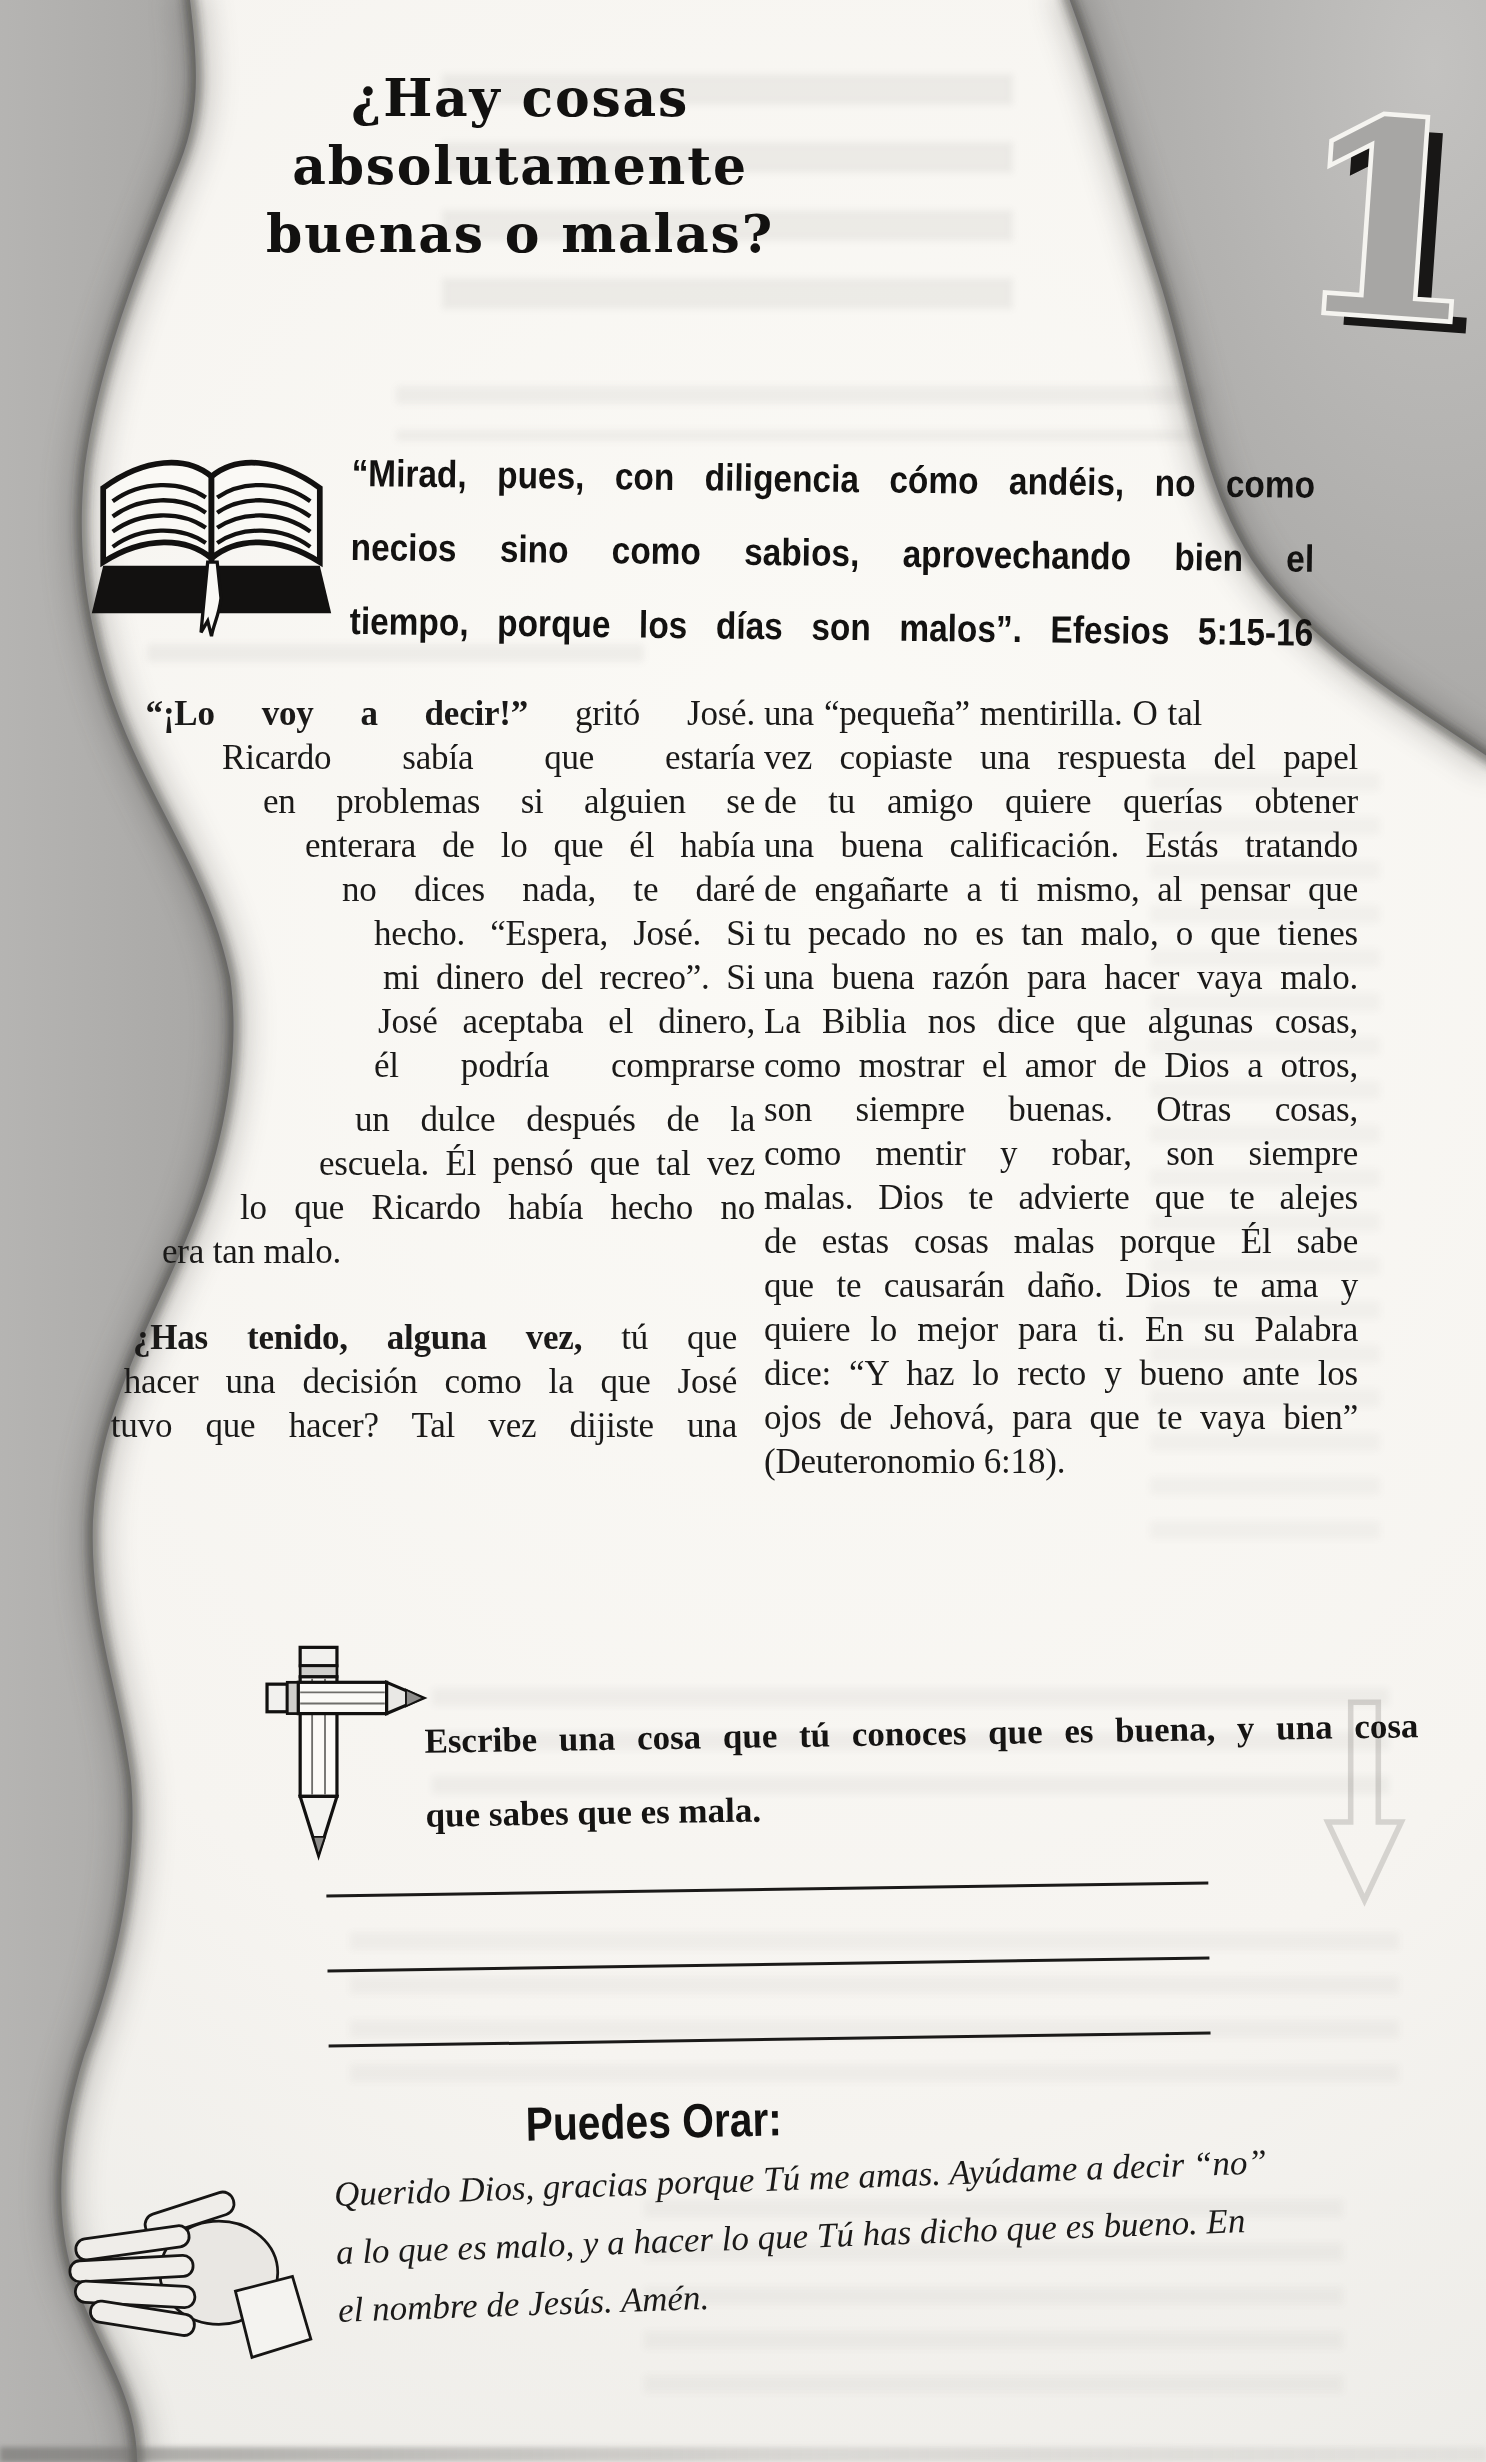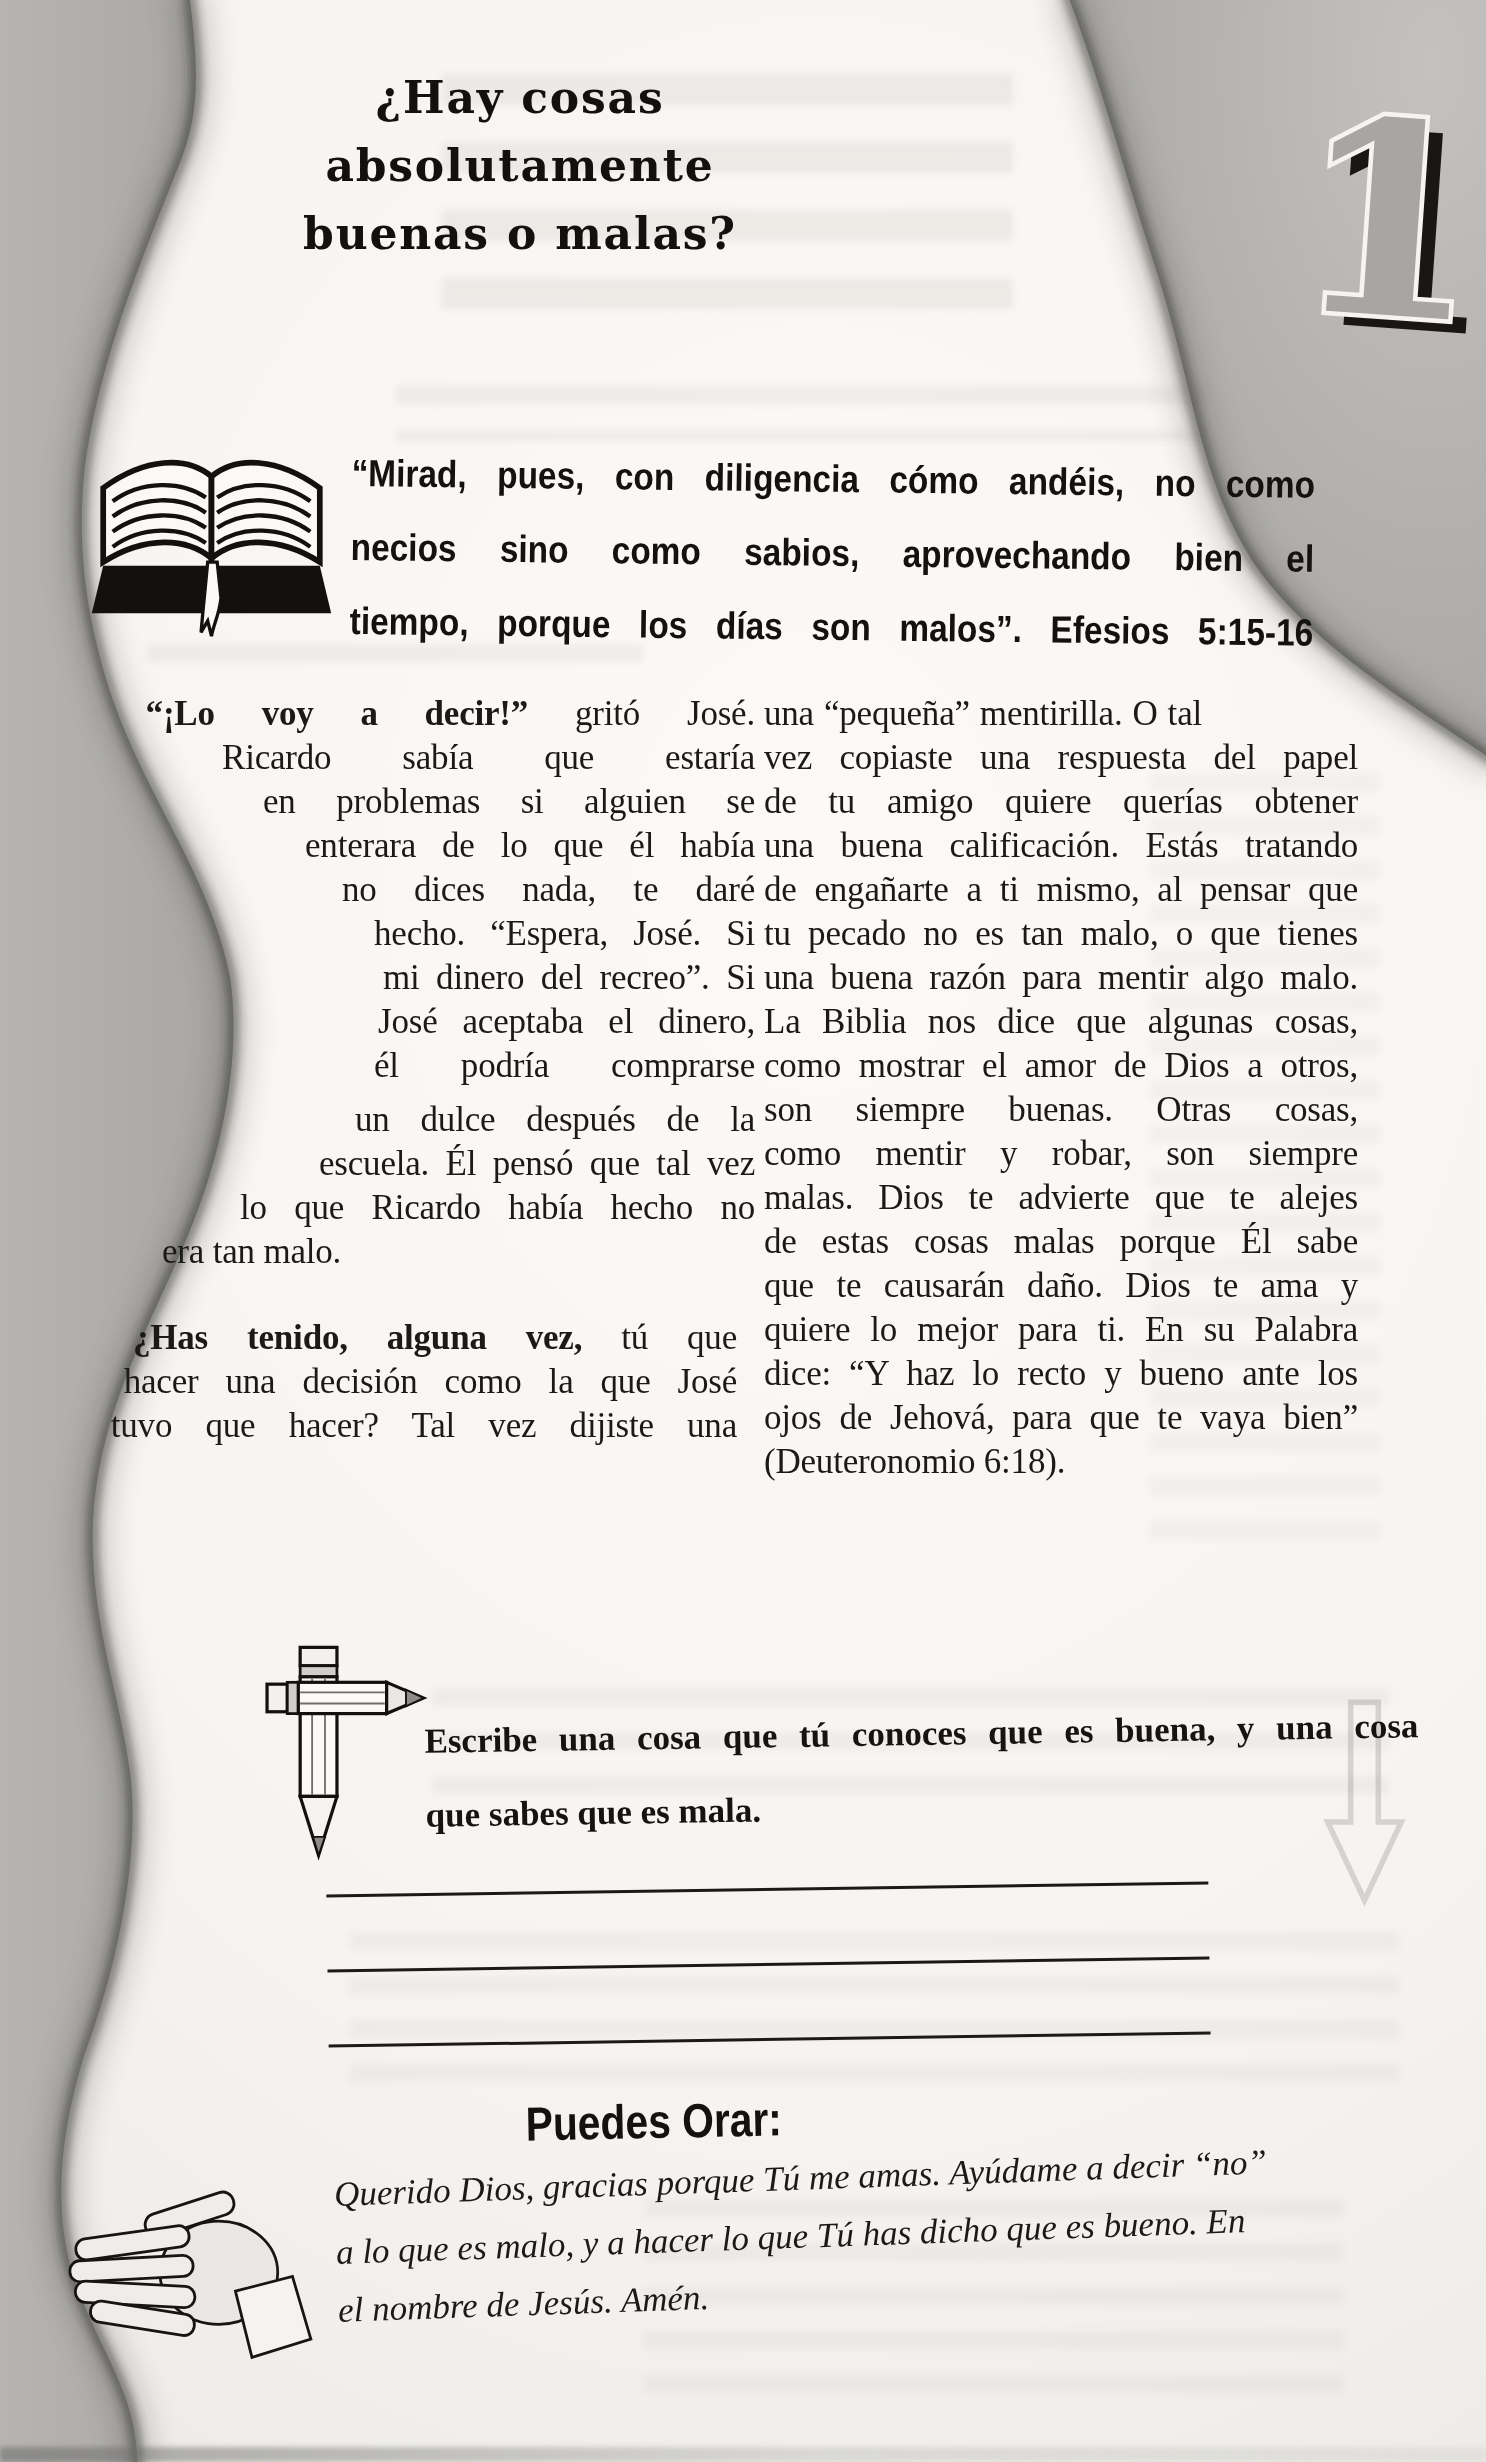--- a/index.html
+++ b/index.html
@@ -7,21 +7,21 @@
     position:relative;width:1487px;height:2462px;overflow:hidden;
     background:radial-gradient(120% 90% at 55% 35%, #fbfaf6 0%, #f6f4f0 55%, #edecd e 85%, #e6e5e1 100%);
     background:radial-gradient(120% 90% at 55% 35%, #fbfaf6 0%, #f6f4f0 55%, #ecebe7 85%, #e4e3df 100%);
     font-family:"Liberation Serif",serif;color:var(--ink,#171615);
   }
   .layer{position:absolute;left:0;top:0;}
 
   
   .title{
     position:absolute;left:138px;top:64px;width:764px;text-align:center;
-    font-family:"DejaVu Serif",serif;font-weight:bold;font-size:44px;line-height:68px;
+    font-family:"DejaVu Serif",serif;font-weight:bold;font-size:52px;line-height:68px;
     letter-spacing:1.8px;color:#121110;
   }
 
   
   .chapter{position:absolute;left:1224px;top:37px;width:276px;height:368px;transform:rotate(4deg);}
 
   
   .verse{
     position:absolute;left:352px;top:436px;width:1095px;
     transform:rotate(0.7deg) scaleX(0.88);transform-origin:0 0;
@@ -196,21 +196,21 @@
     <div class="line jl">tuvo que hacer? Tal vez dijiste una</div>
   </div>
 
   <div class="col2 bodytext">
     <div class="line jl">una “pequeña” mentirilla. O tal</div>
     <div class="line jl">vez copiaste una respuesta del papel</div>
     <div class="line jl">de tu amigo quiere querías obtener</div>
     <div class="line jl">una buena calificación. Estás tratando</div>
     <div class="line jl">de engañarte a ti mismo, al pensar que</div>
     <div class="line jl">tu pecado no es tan malo, o que tienes</div>
-    <div class="line jl">una buena razón para mentir algo malo.</div>
+    <div class="line jl">una buena razón para hacer vaya malo.</div>
     <div class="line jl">La Biblia nos dice que algunas cosas,</div>
     <div class="line jl">como mostrar el amor de Dios a otros,</div>
     <div class="line jl">son siempre buenas. Otras cosas,</div>
     <div class="line jl">como mentir y robar, son siempre</div>
     <div class="line jl">malas. Dios te advierte que te alejes</div>
     <div class="line jl">de estas cosas malas porque Él sabe</div>
     <div class="line jl">que te causarán daño. Dios te ama y</div>
     <div class="line jl">quiere lo mejor para ti. En su Palabra</div>
     <div class="line jl">dice: “Y haz lo recto y bueno ante los</div>
     <div class="line jl">ojos de Jehová, para que te vaya bien”</div>

